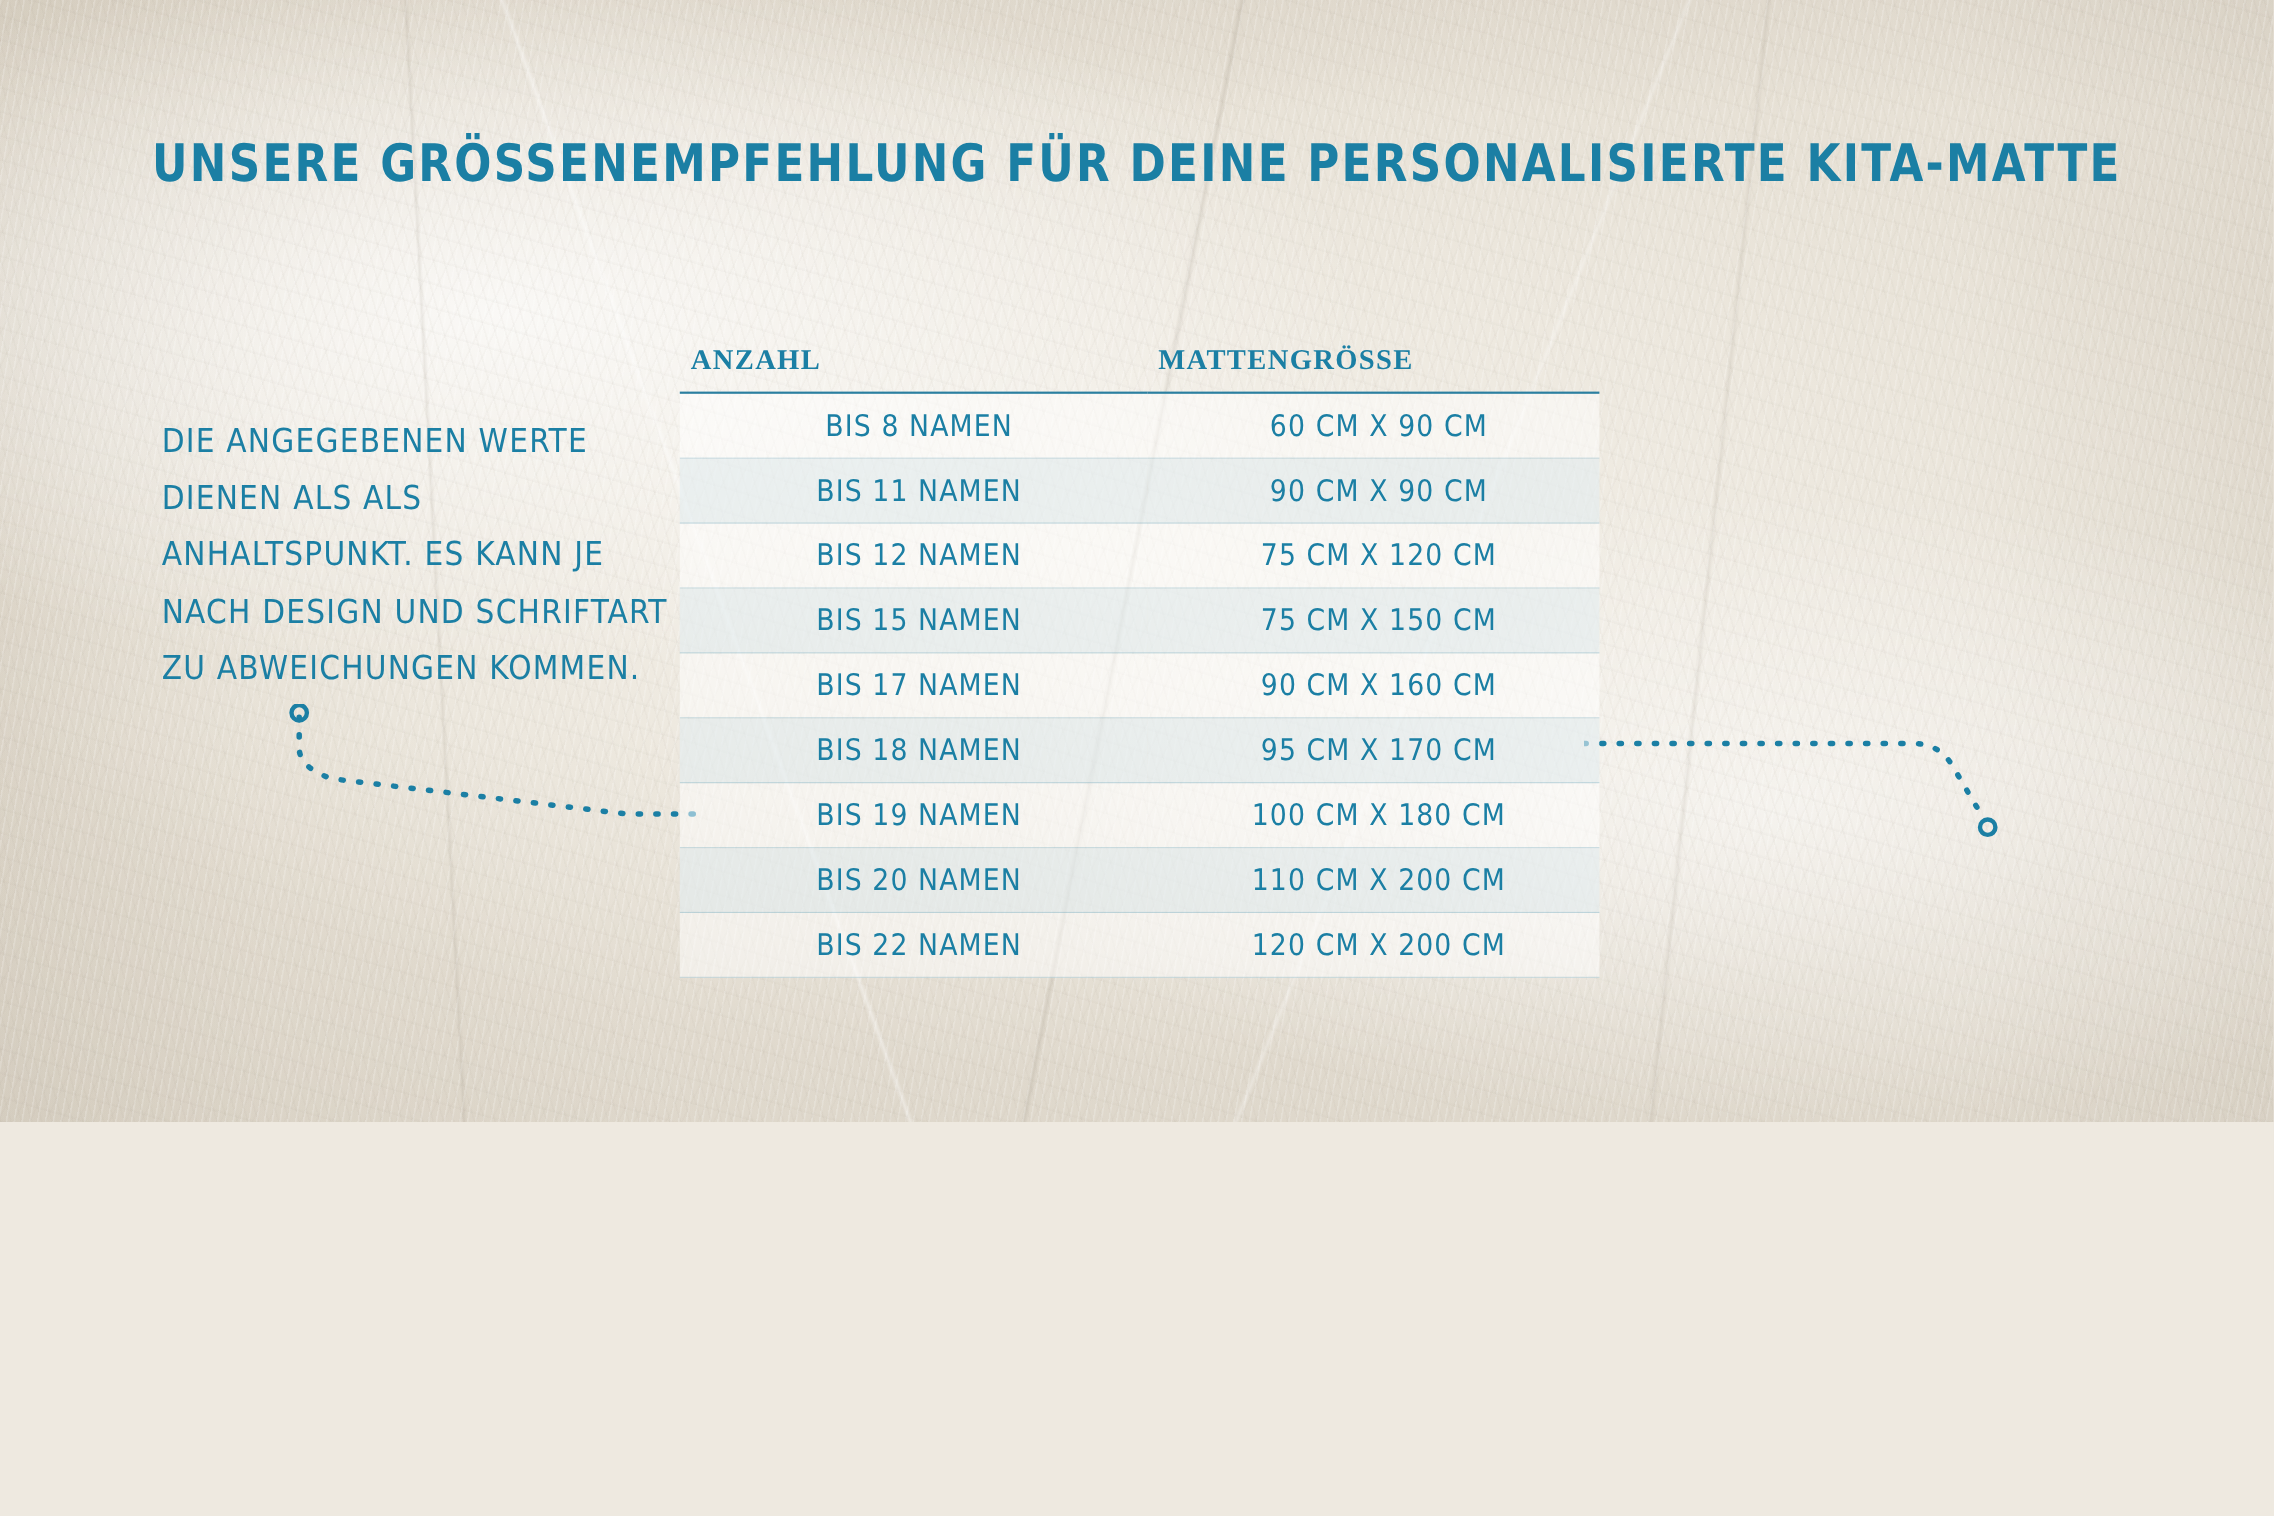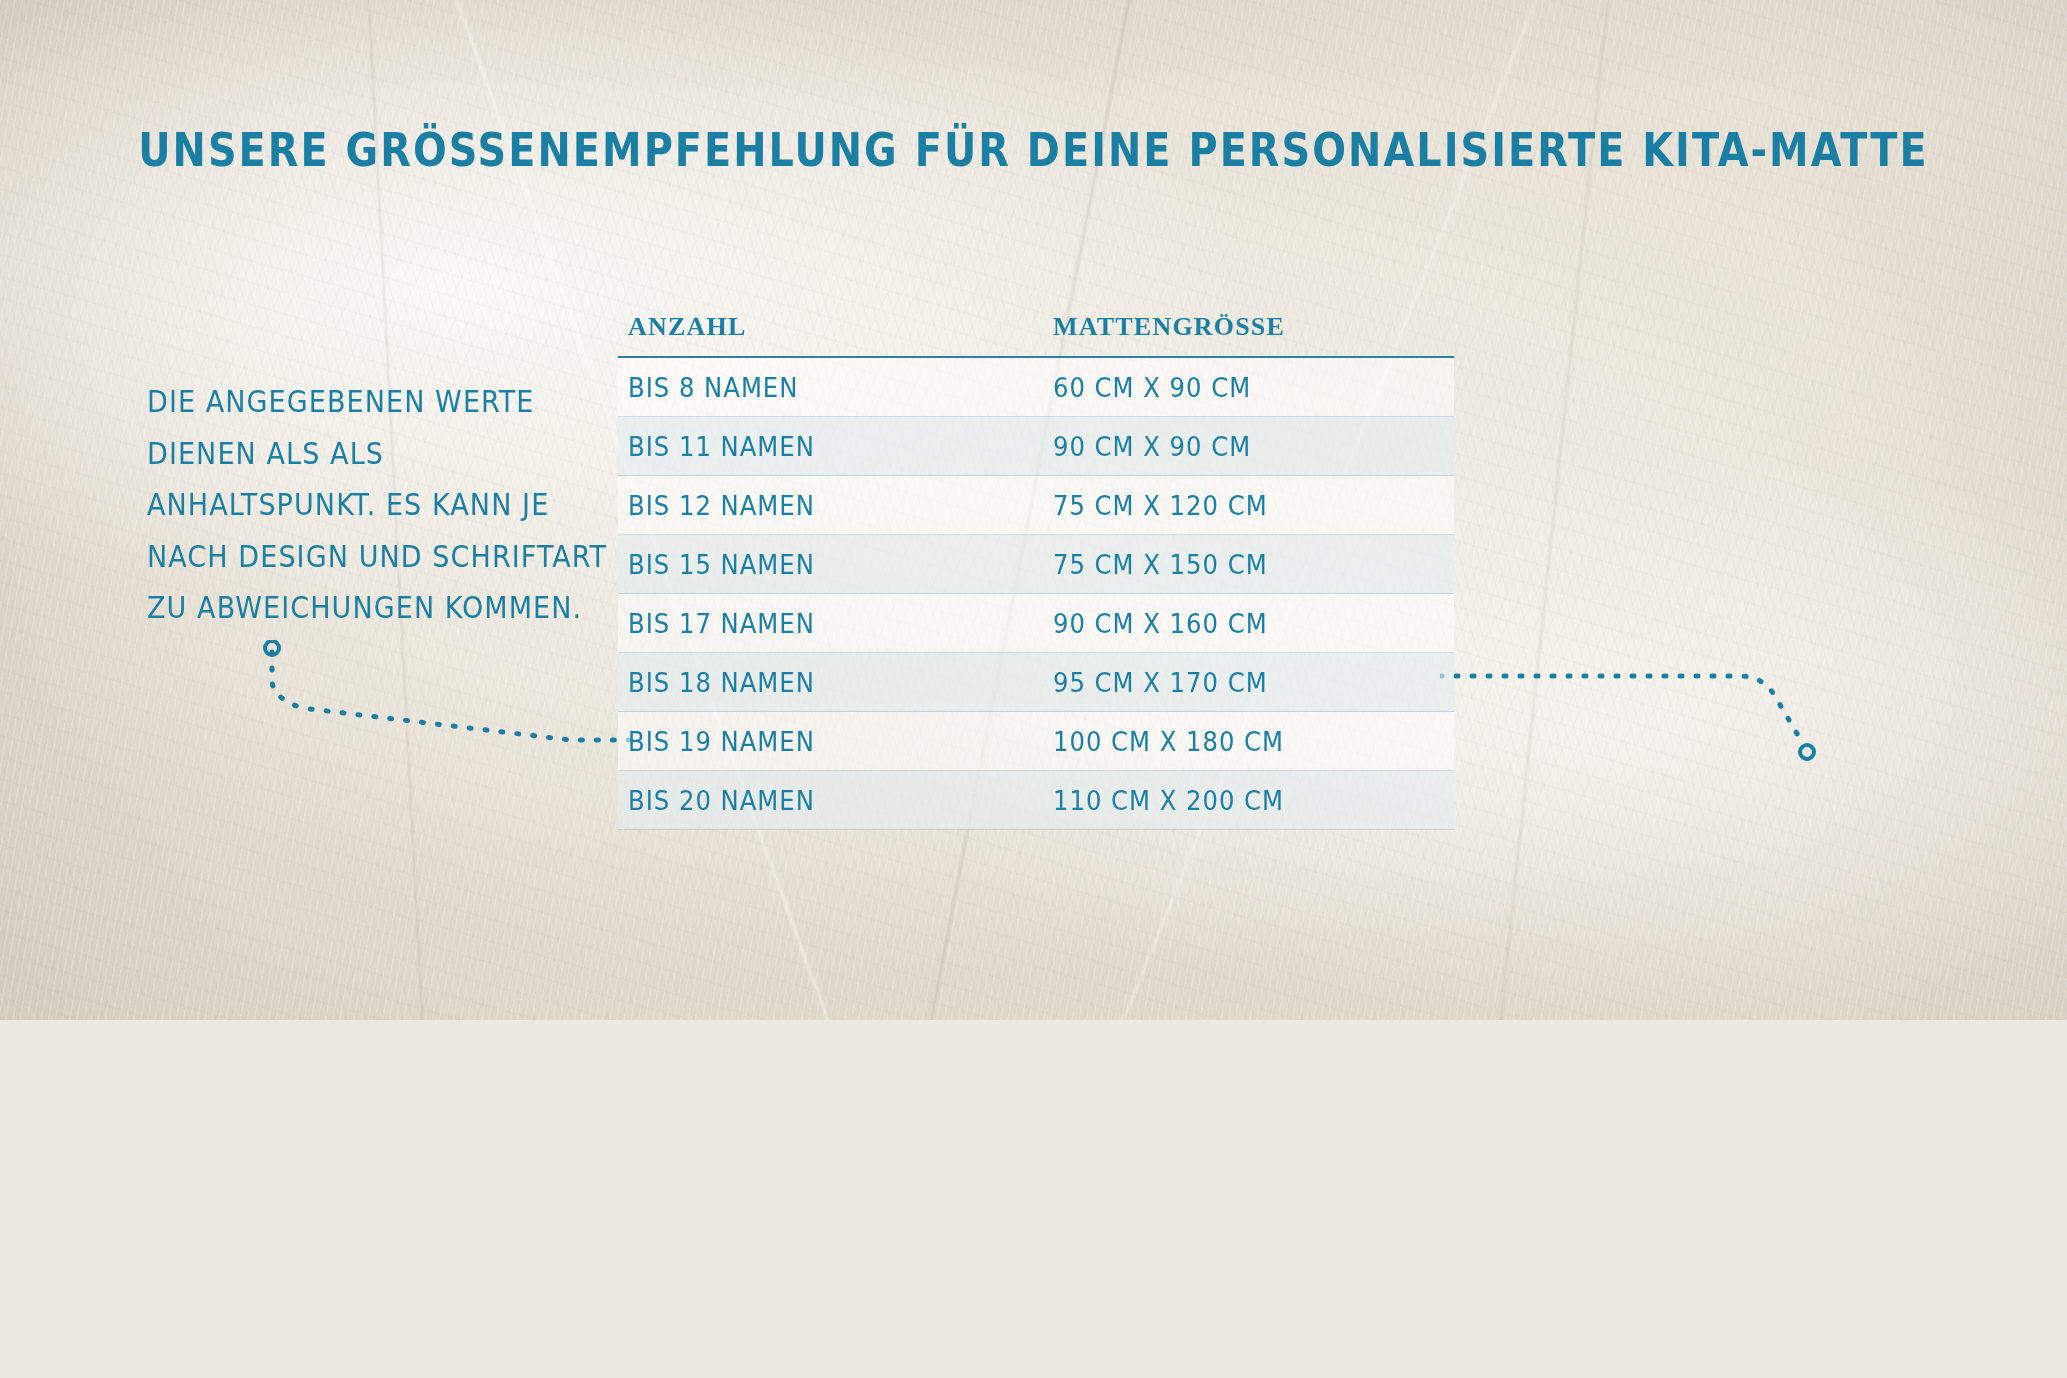--- a/index.html
+++ b/index.html
@@ -123,20 +123,21 @@
   #size-table tbody td {
     font-family: "DejaVu Sans Condensed", "Liberation Sans Narrow", "Liberation Sans", sans-serif;
     font-size: 27px;
     letter-spacing: 1px;
     color: #1b7fa4;
     text-transform: uppercase;
     padding: 12px 0 12px 10px;
     height: 34px;
     border-bottom: 1px solid rgba(43,127,160,0.22);
     white-space: nowrap;
+    text-align: center;
   }
   #size-table tbody tr:nth-child(even) td {
     background: rgba(228,238,240,0.62);
   }
   #size-table tbody tr:nth-child(odd) td {
     background: rgba(255,255,255,0.50);
   }
 
   
   .connector { position: absolute; z-index: 4; }
@@ -209,20 +210,24 @@
             <td>95 cm x 170 cm</td>
           </tr>
           <tr>
             <td>bis 19 Namen</td>
             <td>100 cm x 180 cm</td>
           </tr>
           <tr>
             <td>bis 20 Namen</td>
             <td>110 cm x 200 cm</td>
           </tr>
+          <tr>
+            <td>bis 22 Namen</td>
+            <td>120 cm x 200 cm</td>
+          </tr>
         </tbody>
     </table>
   </div>
 
   <svg id="dinos" width="320" height="230" viewBox="0 0 320 230">
 
     <g>
 
       <path d="M66 22 l6 -14 5 9 6 -13 5 12 6 -8 1 16 z" fill="#efc93b"></path>
 

